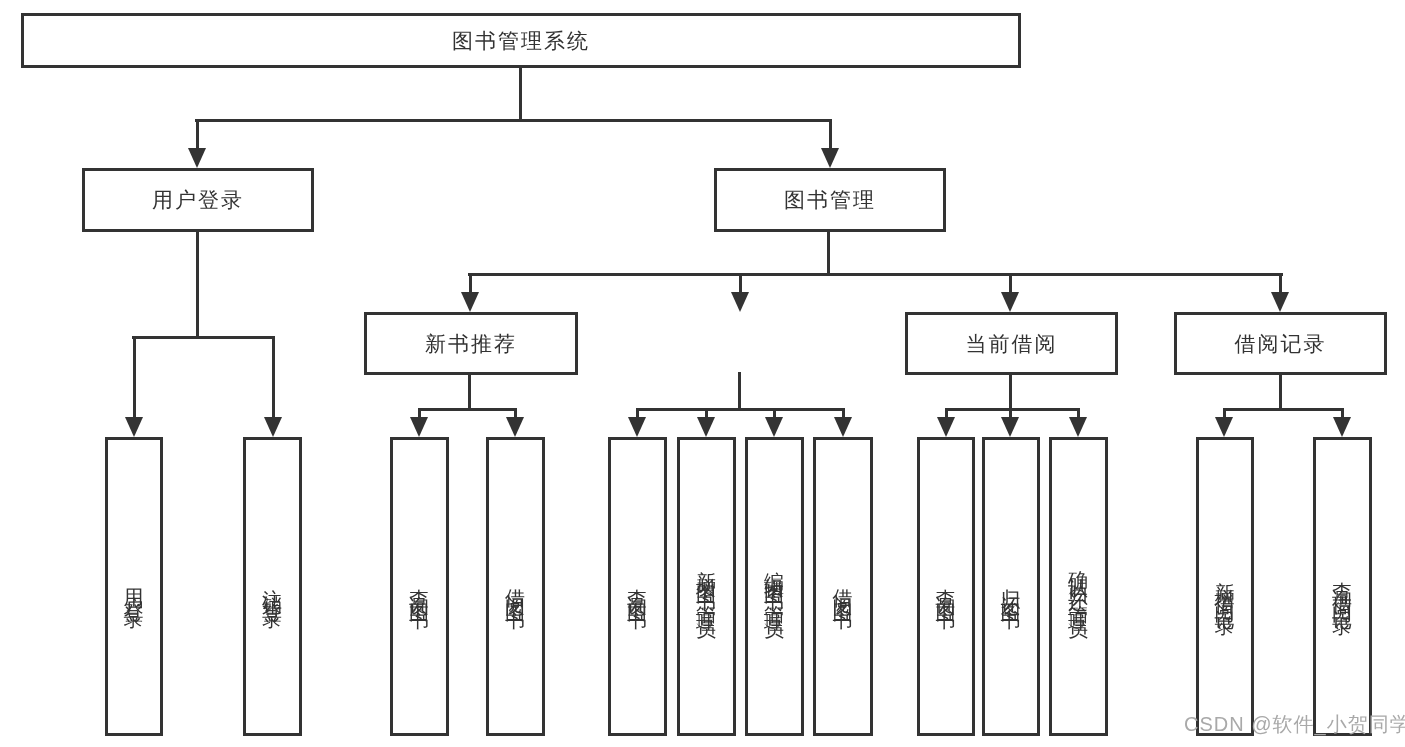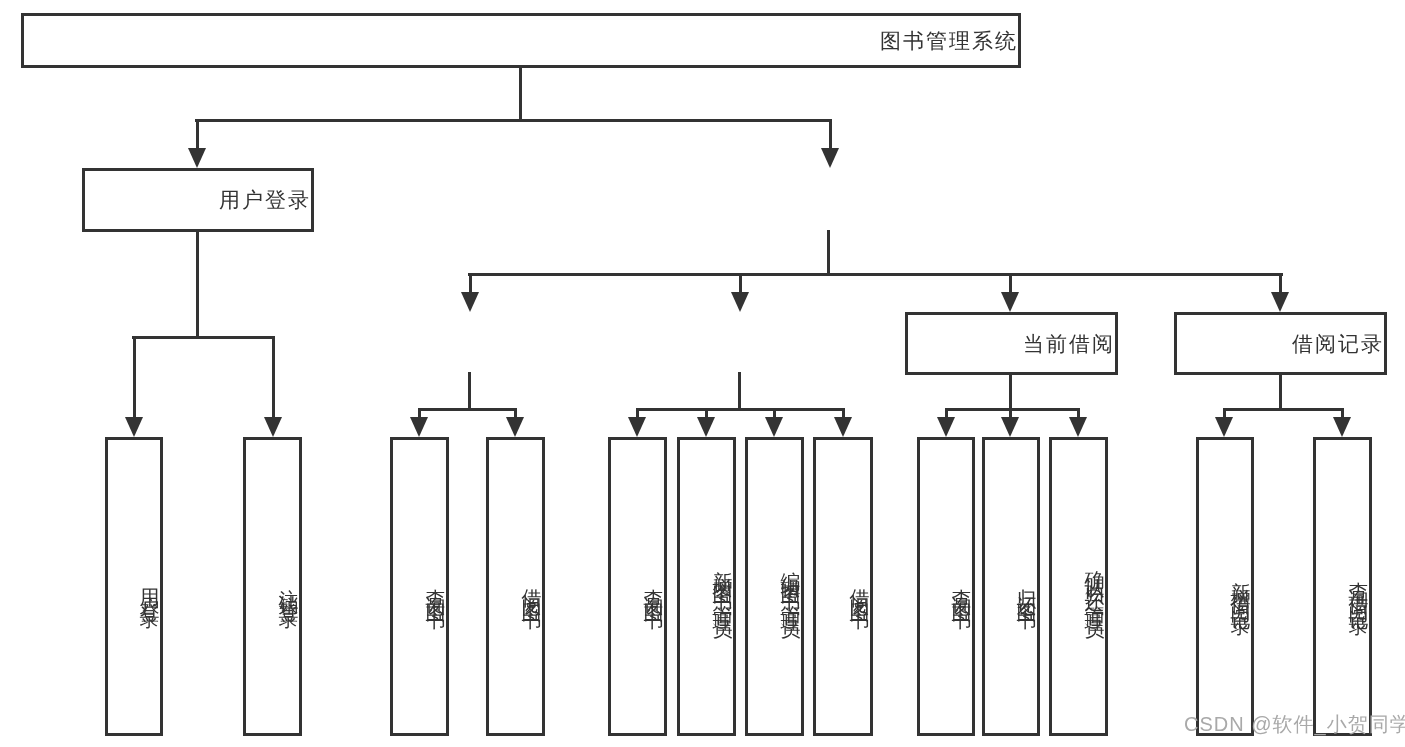--- a/index.html
+++ b/index.html
@@ -16,21 +16,21 @@
     overflow: hidden;
     color: #333333;
   }
   .box {
     position: absolute;
     box-sizing: border-box;
     border: 3px solid #333333;
     background: #ffffff;
     display: flex;
     align-items: center;
-    justify-content: flex-end;
+    justify-content: center;
   }
   .h-label {
     font-size: 21px;
     letter-spacing: 2px;
     color: #333333;
     white-space: nowrap;
   }
   .leaf .v-label {
     writing-mode: vertical-rl;
     text-orientation: upright;
@@ -95,20 +95,23 @@
       <div class="head"></div>
     </div>
   <div class="arrow" style="left:821px; top:121px; height:47px;">
       <div class="stem"></div>
       <div class="head"></div>
     </div>
 
   <div class="box" style="left:82px; top:168px; width:232px; height:64px;">
     <span class="h-label">用户登录</span>
   </div>
+  <div class="box" style="left:714px; top:168px; width:232px; height:64px;">
+    <span class="h-label">图书管理</span>
+  </div>
 
   <div class="vline" style="left:196px; top:230px; height:109px;"></div>
   <div class="hline" style="left:132px; top:336px; width:143px;"></div>
   <div class="arrow" style="left:125px; top:338px; height:99px;">
       <div class="stem"></div>
       <div class="head"></div>
     </div>
   <div class="arrow" style="left:264px; top:338px; height:99px;">
       <div class="stem"></div>
       <div class="head"></div>
@@ -126,20 +129,23 @@
     </div>
   <div class="arrow" style="left:1001px; top:275px; height:37px;">
       <div class="stem"></div>
       <div class="head"></div>
     </div>
   <div class="arrow" style="left:1271px; top:275px; height:37px;">
       <div class="stem"></div>
       <div class="head"></div>
     </div>
 
+  <div class="box" style="left:364px; top:312px; width:214px; height:63px;">
+    <span class="h-label">新书推荐</span>
+  </div>
   <div class="box" style="left:1174px; top:312px; width:213px; height:63px;">
     <span class="h-label">借阅记录</span>
   </div>
   <div class="box" style="left:905px; top:312px; width:213px; height:63px;">
     <span class="h-label">当前借阅</span>
   </div>
 
   <div class="vline" style="left:468px; top:372px; height:39px;"></div>
   <div class="hline" style="left:418px; top:408px; width:99px;"></div>
   <div class="arrow" style="left:410px; top:410px; height:27px;">

